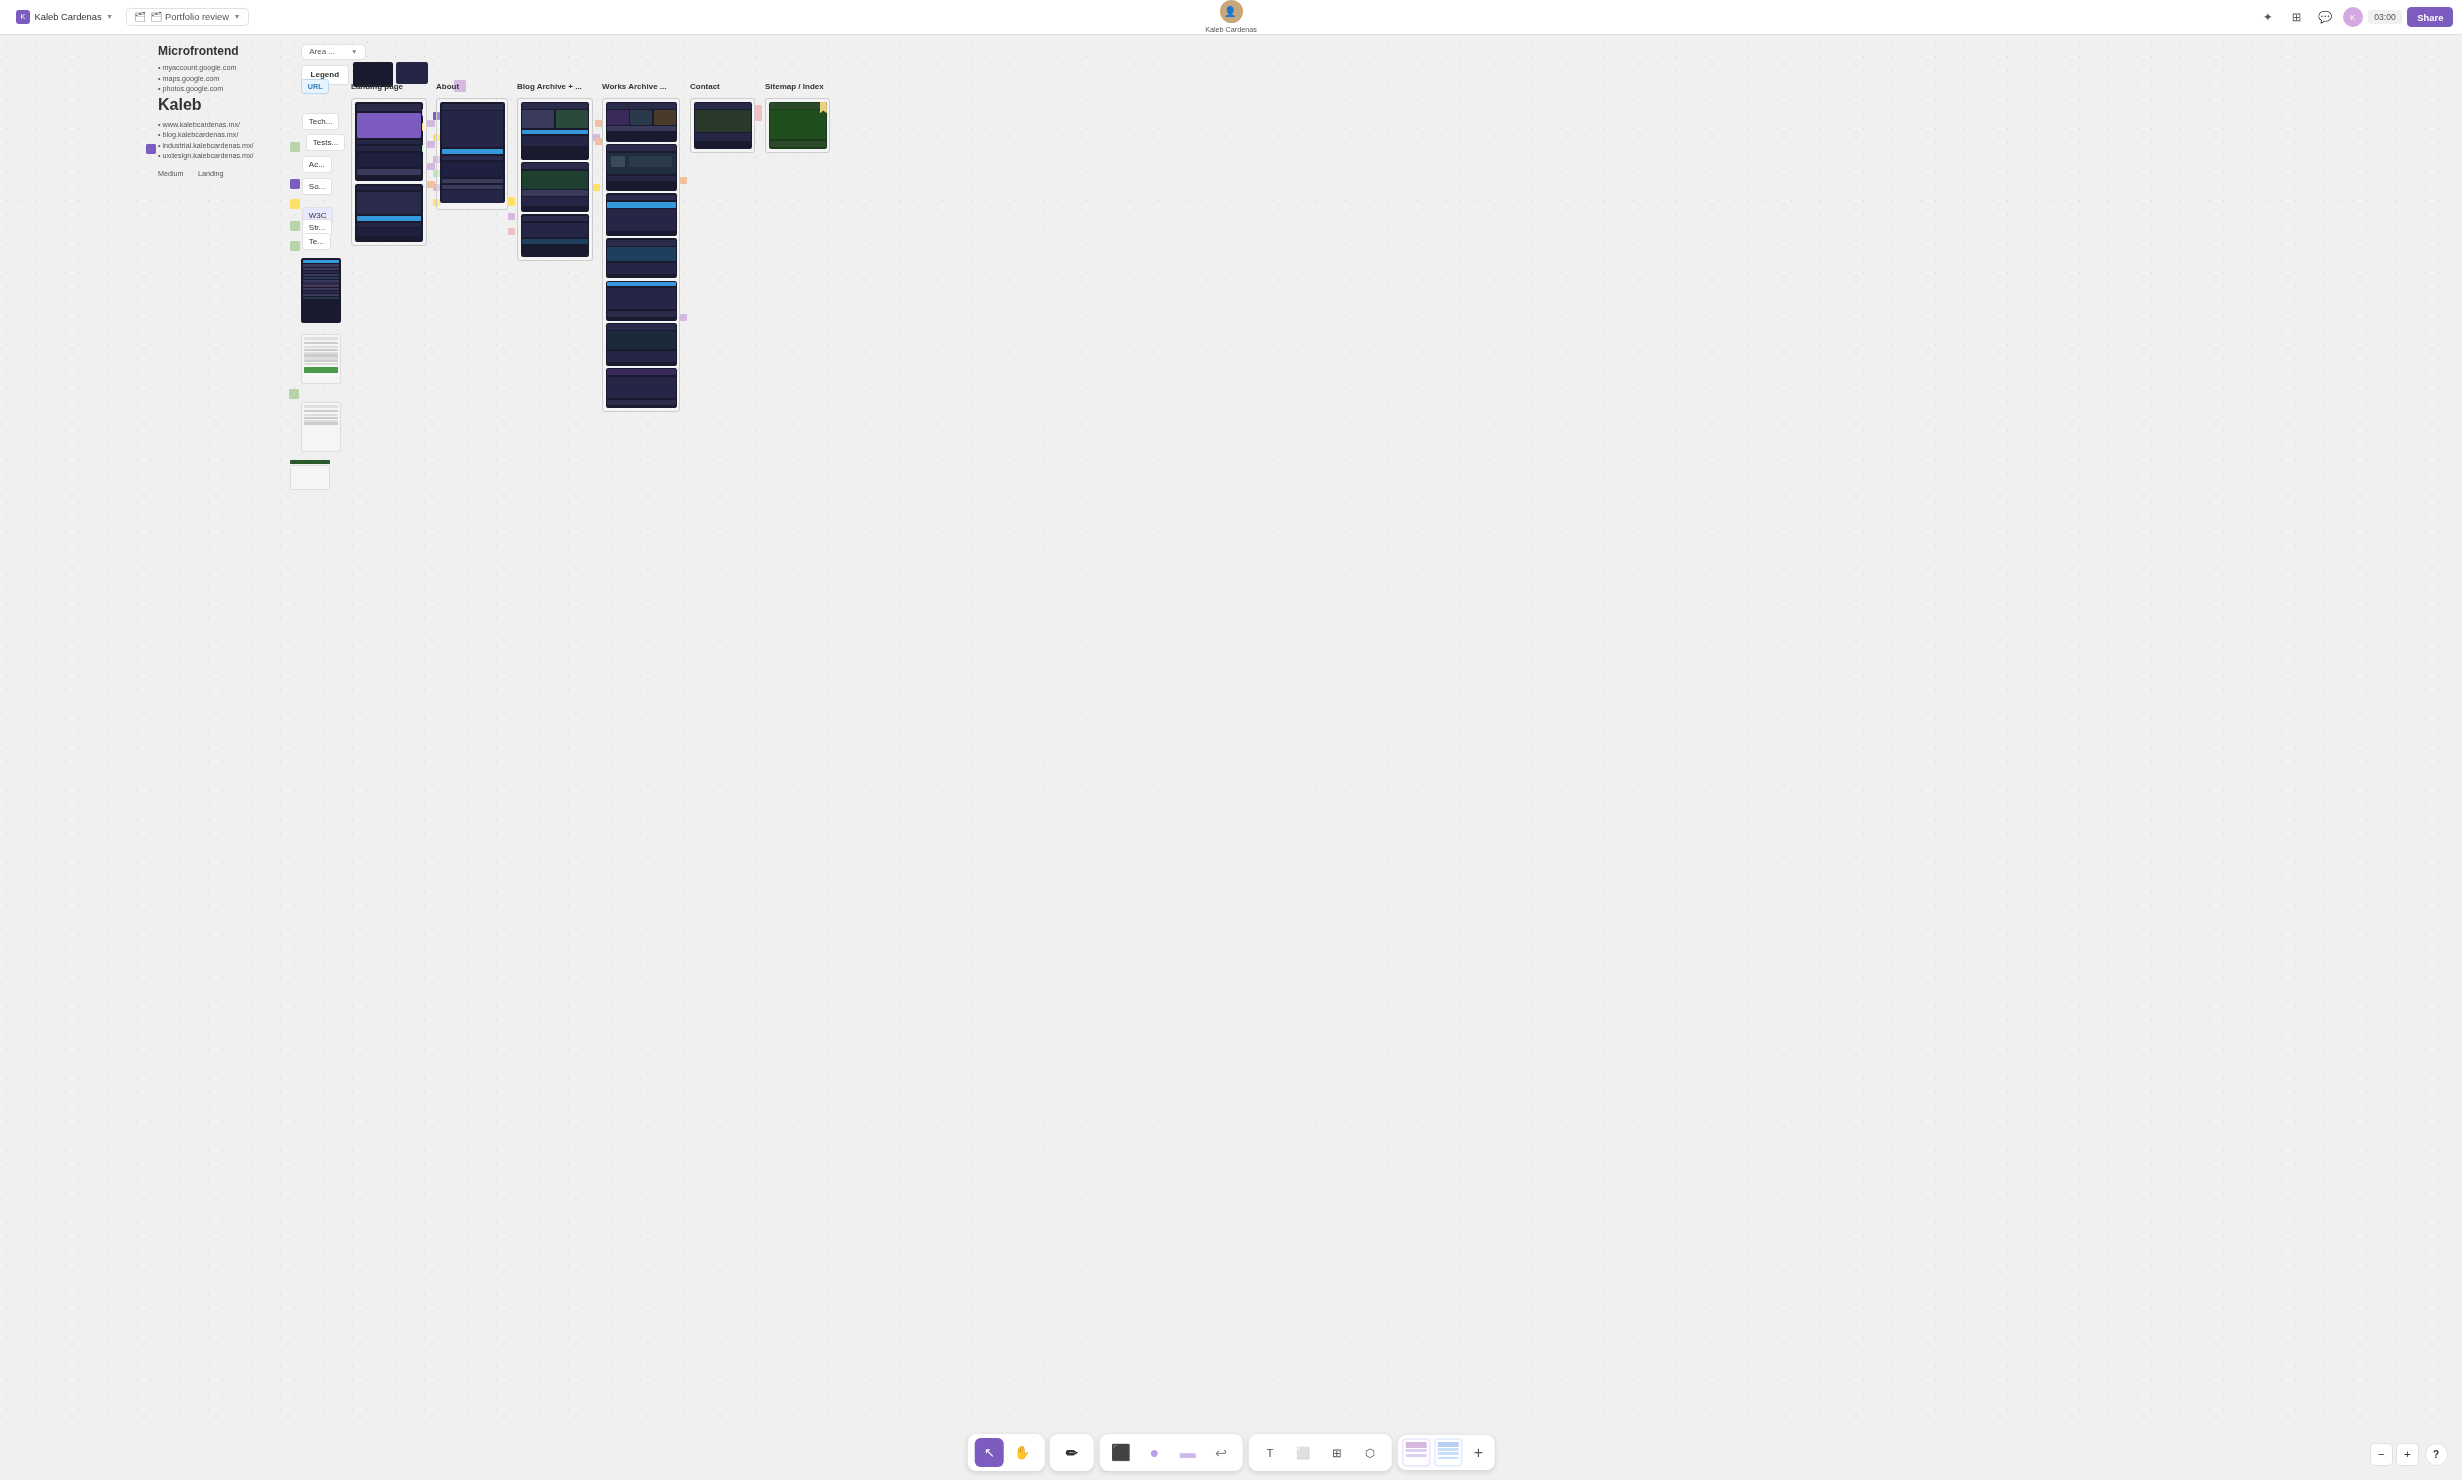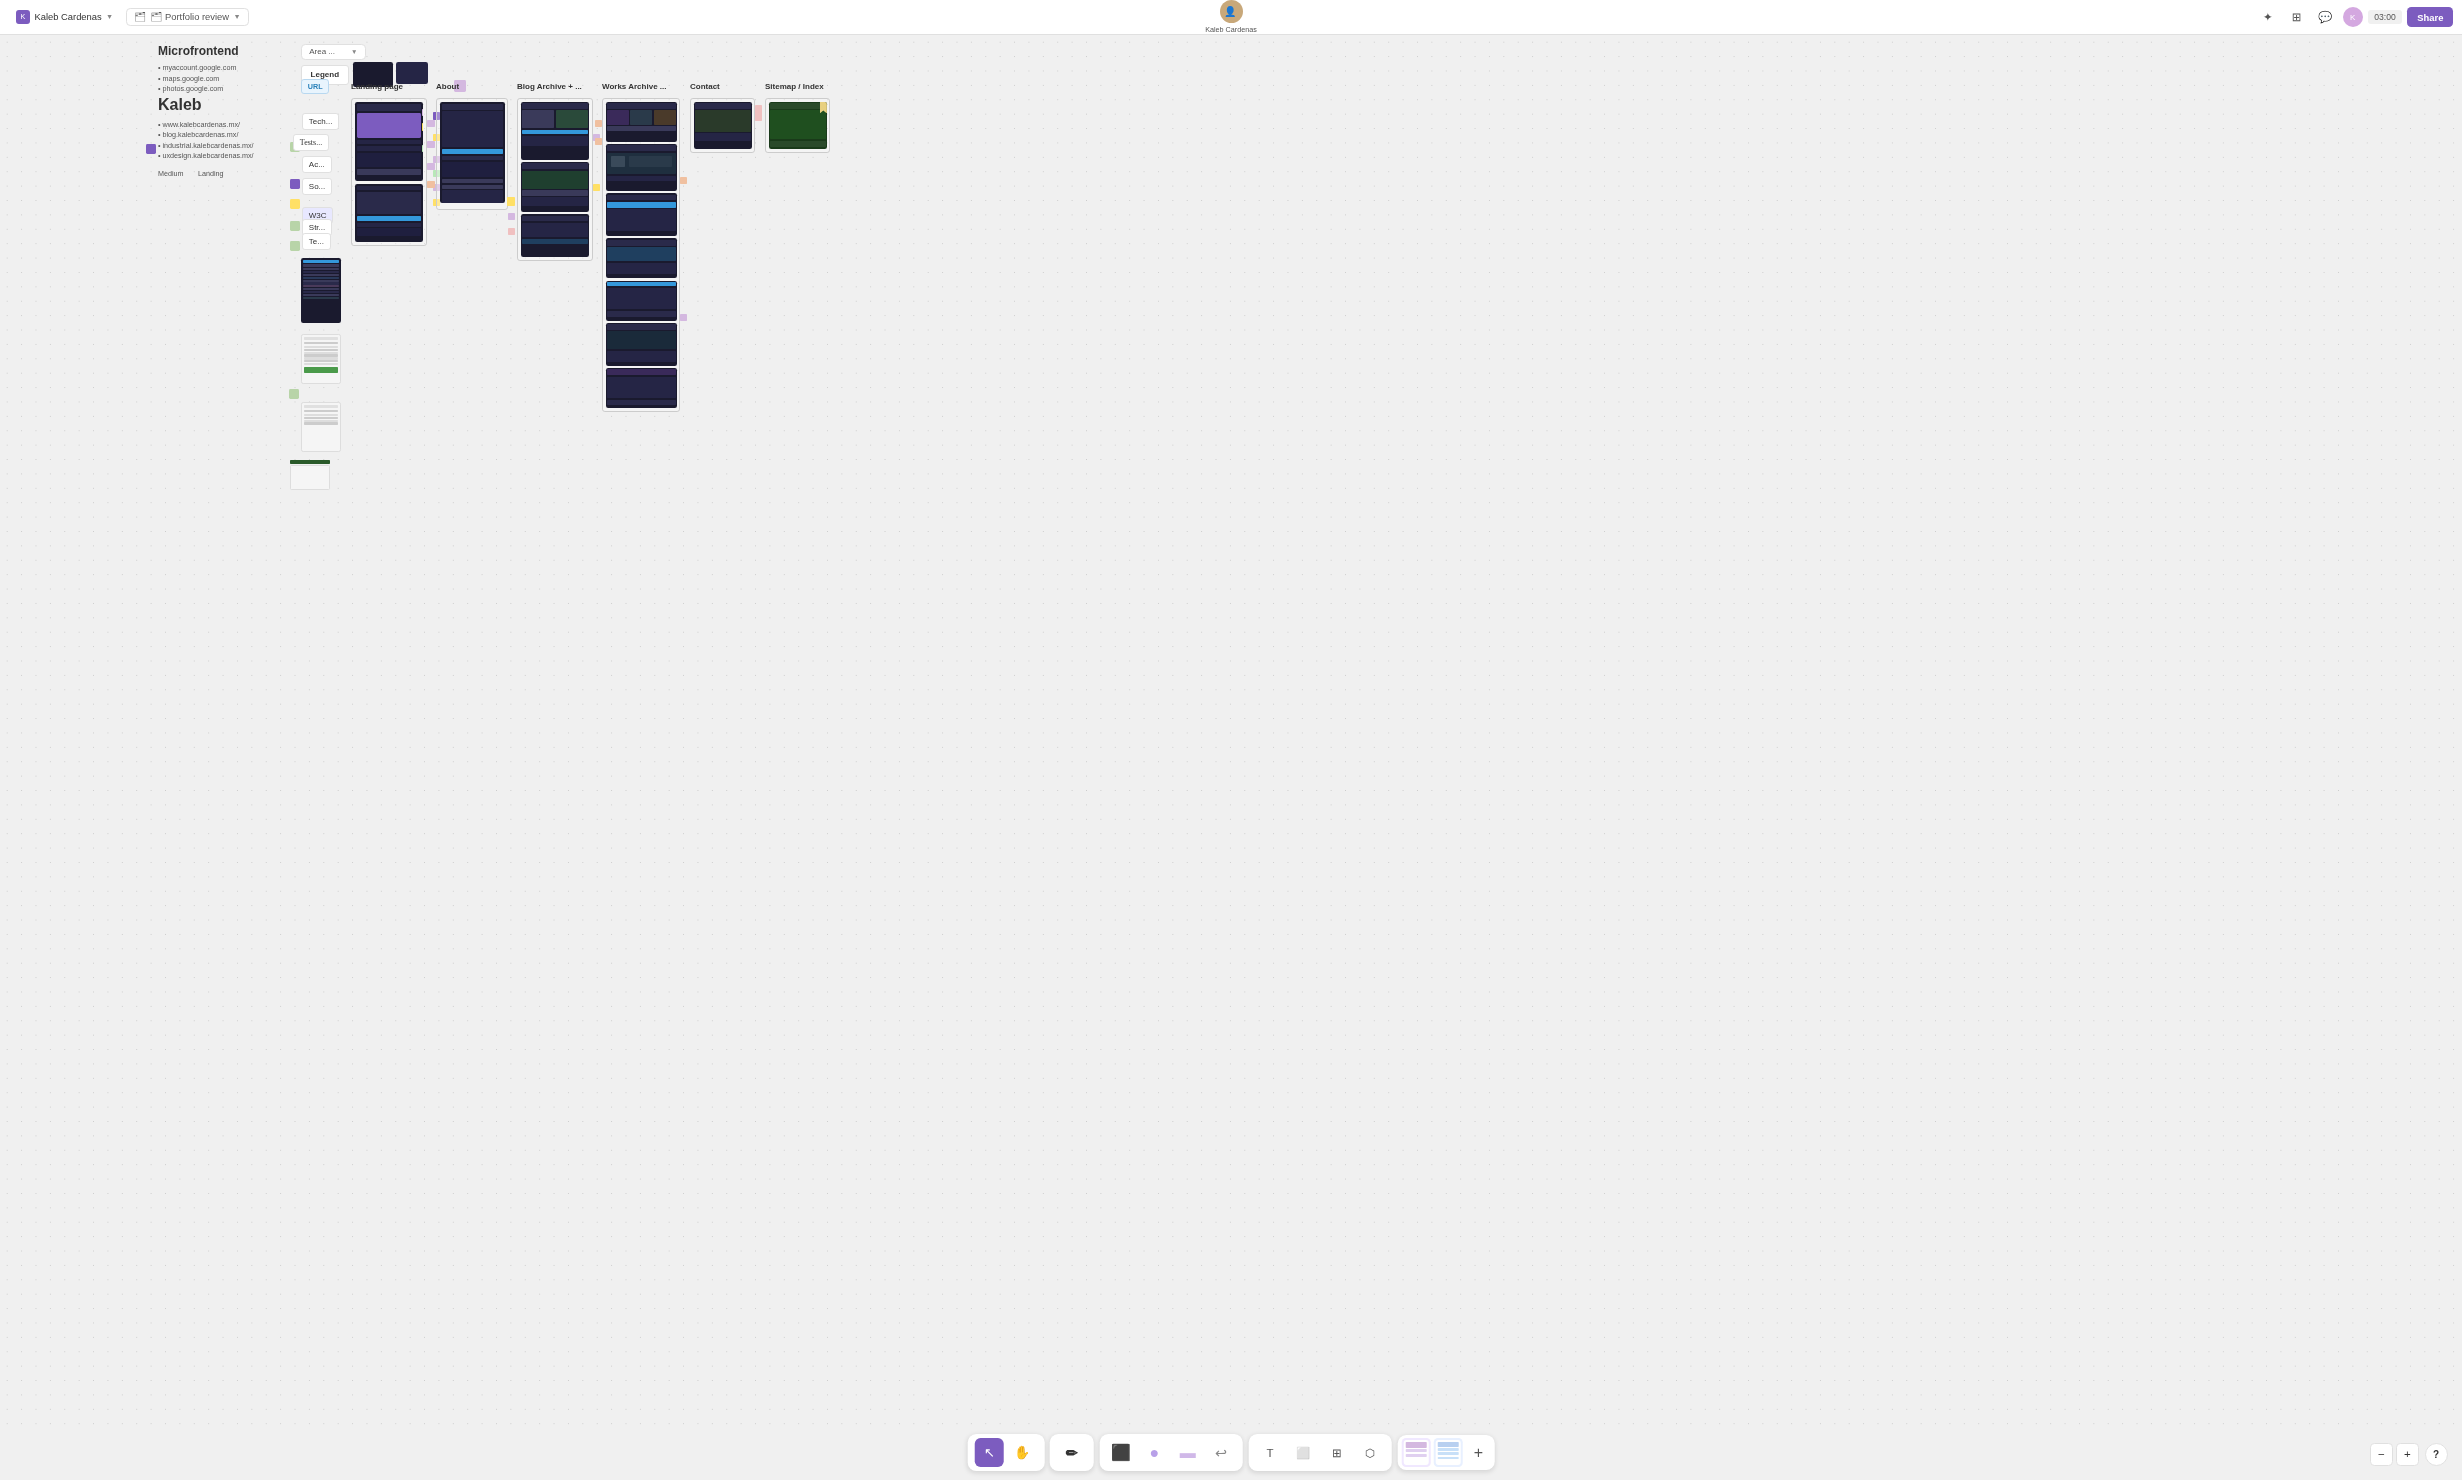--- a/index.html
+++ b/index.html
@@ -199,21 +199,21 @@
     <span>URL</span>
   </div>
 
   <div style="position:absolute;top:107px;left:290px;width:10px;height:10px;background:#b8d4a8;border-radius:1.4px;"></div>
   <div style="position:absolute;top:144px;left:290px;width:10px;height:10px;background:#7c5cbf;border-radius:1.4px;"></div>
   <div style="position:absolute;top:164px;left:290px;width:10px;height:10px;background:#ffe066;border-radius:1.4px;"></div>
   <div style="position:absolute;top:186px;left:290px;width:10px;height:10px;background:#b8d4a8;border-radius:1.4px;"></div>
   <div style="position:absolute;top:206px;left:290px;width:10px;height:10px;background:#b8d4a8;border-radius:1.4px;"></div>
 
   <div class="tool-card" style="position:absolute;top:78px;left:302px;">Tech...</div>
-  <div class="tool-card" style="position:absolute;top:99px;left:293px;font-family:Liberation Serif, serif;">Tests...</div>
+  <div class="tool-card" style="position:absolute;top:99px;left:306px;">Tests...</div>
   <div class="tool-card" style="position:absolute;top:121px;left:302px;">Ac...</div>
   <div class="tool-card" style="position:absolute;top:143px;left:302px;">So...</div>
   <div class="tool-card" style="position:absolute;top:172px;left:302px;background:#e8e8ff;">W3C</div>
   <div class="tool-card" style="position:absolute;top:184px;left:302px;">Str...</div>
   <div class="tool-card" style="position:absolute;top:198px;left:302px;">Te...</div>
 
   <div style="position:absolute;top:8.6px;left:158px;">
     <div class="microfrontend-title">Microfrontend</div>
     <ul class="link-list">
       <li>myaccount.google.com</li>

